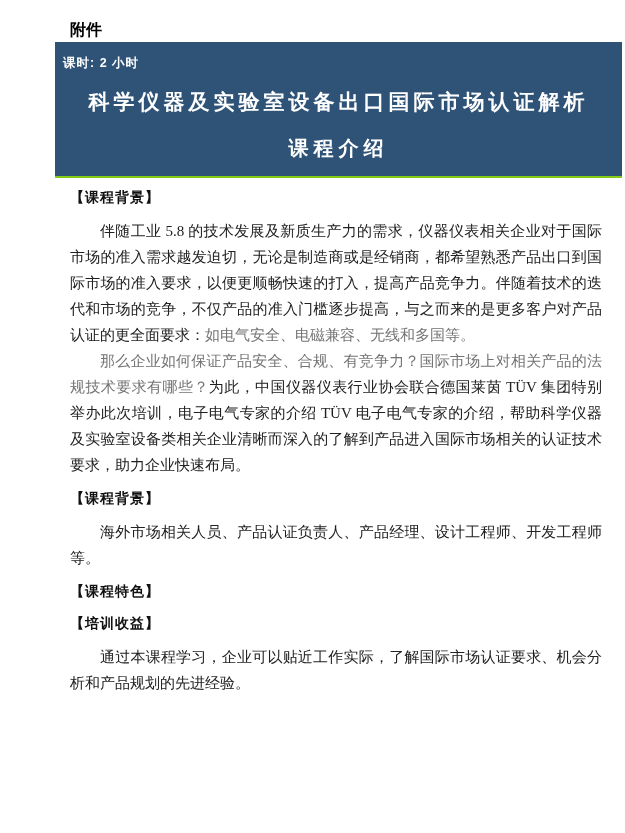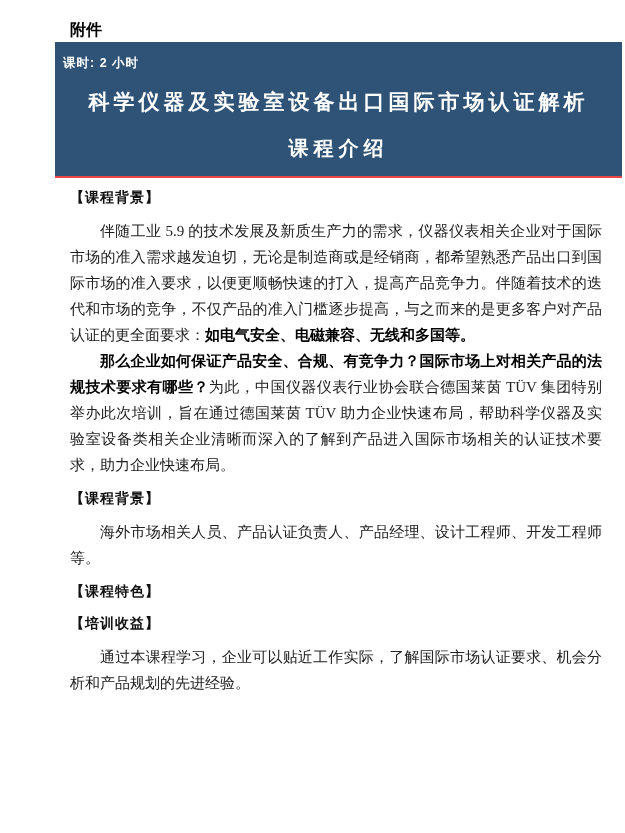--- a/index.html
+++ b/index.html
@@ -25,21 +25,21 @@
     color: #000000;
   }
   .header-box {
     position: absolute;
     left: 55px;
     top: 42px;
     width: 567px;
     height: 136px;
     background: #2e5377;
     box-sizing: border-box;
-    border-bottom: 2px solid #ef4444;
+    border-bottom: 2px solid #84cc16;
   }
   .duration {
     position: absolute;
     left: 8px;
     top: 13px;
     color: #ffffff;
     font-size: 12.5px;
     font-weight: bold;
     font-family: "Liberation Sans", "DejaVu Sans", sans-serif;
     letter-spacing: 1px;
@@ -82,42 +82,42 @@
   }
   .content p {
     margin: 0;
     font-size: 15px;
     line-height: 26px;
     text-align: justify;
     text-indent: 2em;
     color: #212121;
   }
   .content p .bold {
-    font-weight: bold;
-    color: #000000;
+    font-weight: normal;
+    color: #737373;
   }
 </style>
 </head>
 <body>
 
 <div class="page">
 
   <div class="attachment">附件</div>
 
   <div class="header-box">
     <div class="duration">课时: 2 小时</div>
     <div class="course-title line2">课程介绍</div>
     <div class="course-title line1">科学仪器及实验室设备出口国际市场认证解析</div>
   </div>
 
   <div class="content">
 
     <div class="section-heading first">【课程背景】</div>
-    <p><span>伴随工业 5.9 的技术发展及新质生产力的需求，仪器仪表相关企业对于国际市场的准入需求越发迫切，无论是制造商或是经销商，都希望熟悉产品出口到国际市场的准入要求，以便更顺畅快速的打入，提高产品竞争力。伴随着技术的迭代和市场的竞争，不仅产品的准入门槛逐步提高，与之而来的是更多客户对产品认证的更全面要求：</span><span class="bold">如电气安全、电磁兼容、无线和多国等。</span></p>
-    <p><span class="bold">那么企业如何保证产品安全、合规、有竞争力？国际市场上对相关产品的法规技术要求有哪些？</span><span>为此，中国仪器仪表行业协会联合德国莱茵 TÜV 集团特别举办此次培训，旨在通过德国莱茵 TÜV 助力企业快速布局，帮助科学仪器及实验室设备类相关企业清晰而深入的了解到产品进入国际市场相关的认证技术要求，助力企业快速布局。</span></p>
+    <p><span>伴随工业 5.8 的技术发展及新质生产力的需求，仪器仪表相关企业对于国际市场的准入需求越发迫切，无论是制造商或是经销商，都希望熟悉产品出口到国际市场的准入要求，以便更顺畅快速的打入，提高产品竞争力。伴随着技术的迭代和市场的竞争，不仅产品的准入门槛逐步提高，与之而来的是更多客户对产品认证的更全面要求：</span><span class="bold">如电气安全、电磁兼容、无线和多国等。</span></p>
+    <p><span class="bold">那么企业如何保证产品安全、合规、有竞争力？国际市场上对相关产品的法规技术要求有哪些？</span><span>为此，中国仪器仪表行业协会联合德国莱茵 TÜV 集团特别举办此次培训，电子电气专家的介绍 TÜV 电子电气专家的介绍，帮助科学仪器及实验室设备类相关企业清晰而深入的了解到产品进入国际市场相关的认证技术要求，助力企业快速布局。</span></p>
 
     <div class="section-heading">【课程背景】</div>
     <p>海外市场相关人员、产品认证负责人、产品经理、设计工程师、开发工程师等。</p>
 
     <div class="section-heading">【课程特色】</div>
 
     <div class="section-heading">【培训收益】</div>
     <p>通过本课程学习，企业可以贴近工作实际，了解国际市场认证要求、机会分析和产品规划的先进经验。</p>
 
   </div>

